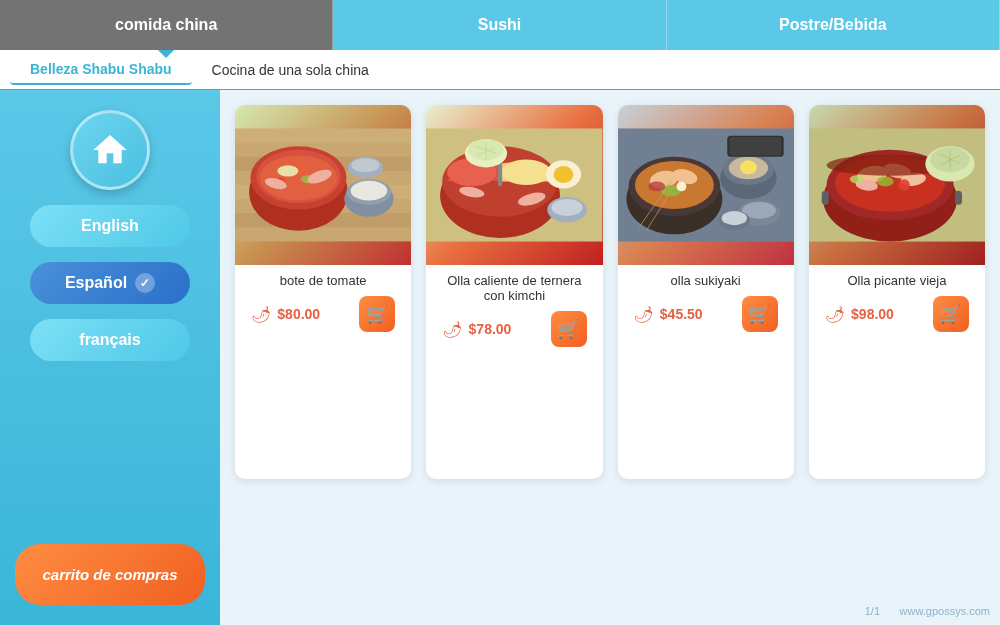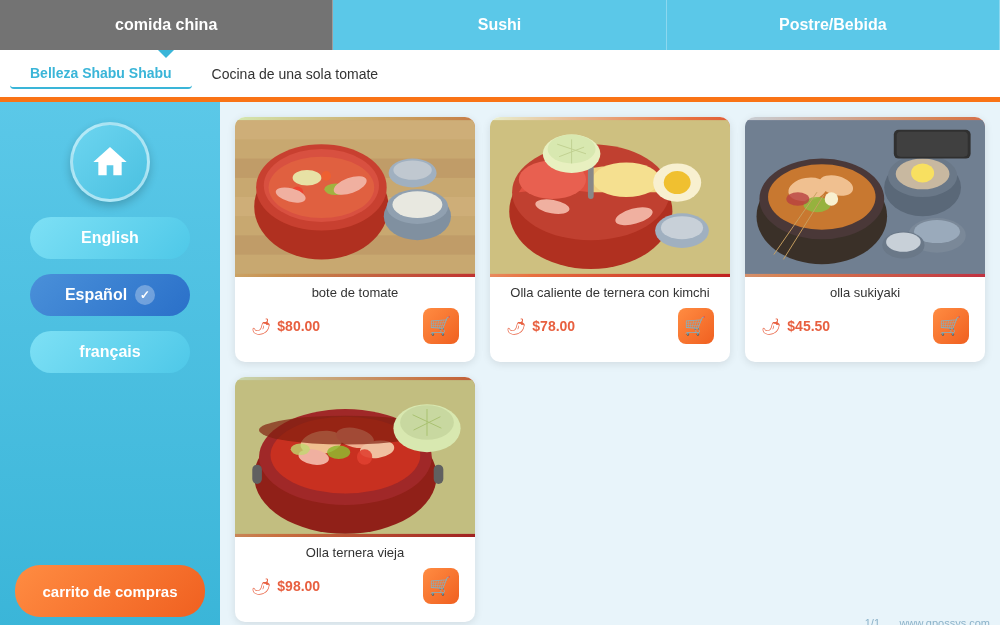--- a/index.html
+++ b/index.html
@@ -43,23 +43,23 @@
       height: 0;
       border-left: 8px solid transparent;
       border-right: 8px solid transparent;
       border-top: 8px solid #3ab5d8;
       z-index: 10;
     }
 
     
     .sub-tabs {
       display: flex;
-      height: 52px;
+      height: 40px;
       background: white;
-      border-bottom: 5px solid #f97316;
+      border-bottom: 1px solid #f97316;
       align-items: center;
       padding-left: 10px;
     }
     .sub-tab {
       padding: 6px 20px;
       font-size: 14px;
       color: #333;
       cursor: pointer;
       border-radius: 4px;
     }
@@ -124,36 +124,37 @@
       justify-content: center;
       font-size: 12px;
       color: white;
     }
 
     .cart-btn {
       position: absolute;
       bottom: 20px;
       left: 15px;
       width: 190px;
-      height: 52px;
+      height: 61px;
       background: linear-gradient(135deg, #ff8c42, #f06020);
       border-radius: 25px;
       border: none;
       color: white;
       font-size: 15px;
       font-weight: bold;
       cursor: pointer;
+      font-style: italic;
     }
 
     
     .food-grid {
       flex: 1;
       padding: 15px;
       display: grid;
-      grid-template-columns: repeat(3, 1fr);
+      grid-template-columns: repeat(4, 1fr);
       grid-template-rows: repeat(2, auto);
       gap: 15px;
       overflow-y: auto;
       background: #e8f4fa;
     }
 
     .food-card {
       background: white;
       border-radius: 10px;
       overflow: hidden;
@@ -270,21 +271,21 @@
   <div class="top-tab">
     <span>Postre/Bebida</span>
   </div>
 </div>
 
 <div class="sub-tabs">
   <div class="sub-tab active">
     <span>Belleza Shabu Shabu</span>
   </div>
   <div class="sub-tab">
-    <span>Cocina de una sola tomate</span>
+    <span>Cocina de una sola china</span>
   </div>
 </div>
 
 <div class="main-content">
 
   <div class="sidebar-wrapper">
     <div class="sidebar-inner">
 
       <div class="home-btn">
         <svg viewBox="0 0 24 24">
@@ -483,21 +484,21 @@
           <ellipse cx="115" cy="52" rx="90" ry="15" fill="#802010" opacity="0.7"></ellipse>
 
           <ellipse cx="200" cy="50" rx="35" ry="25" fill="#d8e8b0"></ellipse>
           <ellipse cx="200" cy="44" rx="28" ry="18" fill="#c8d8a0"></ellipse>
           <line x1="200" y1="30" x2="200" y2="58" stroke="#a8c070" strokewidth="2"></line>
           <line x1="185" y1="36" x2="215" y2="50" stroke="#a8c070" strokewidth="1.5"></line>
           <line x1="186" y1="52" x2="214" y2="38" stroke="#a8c070" strokewidth="1.5"></line>
         </svg>
       </div>
       <div class="food-info">
-        <div class="food-name">Olla ternera vieja</div>
+        <div class="food-name">Olla picante vieja</div>
         <div class="food-footer">
           <div class="food-left">
             <span class="pepper-icon">🌶</span>
             <span class="food-price">$98.00</span>
           </div>
           <button class="add-cart-btn">
             <span>🛒</span>
           </button>
         </div>
       </div>

